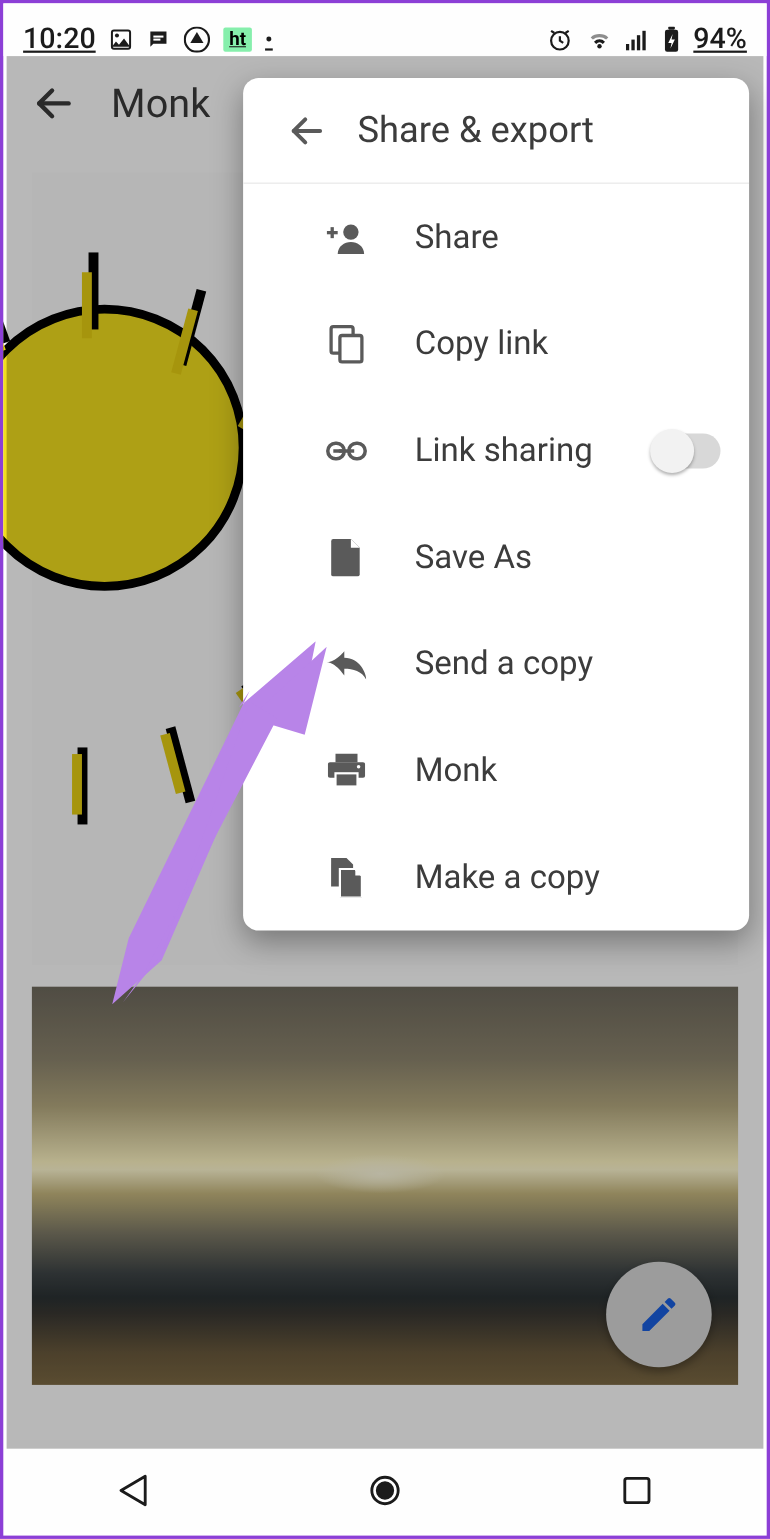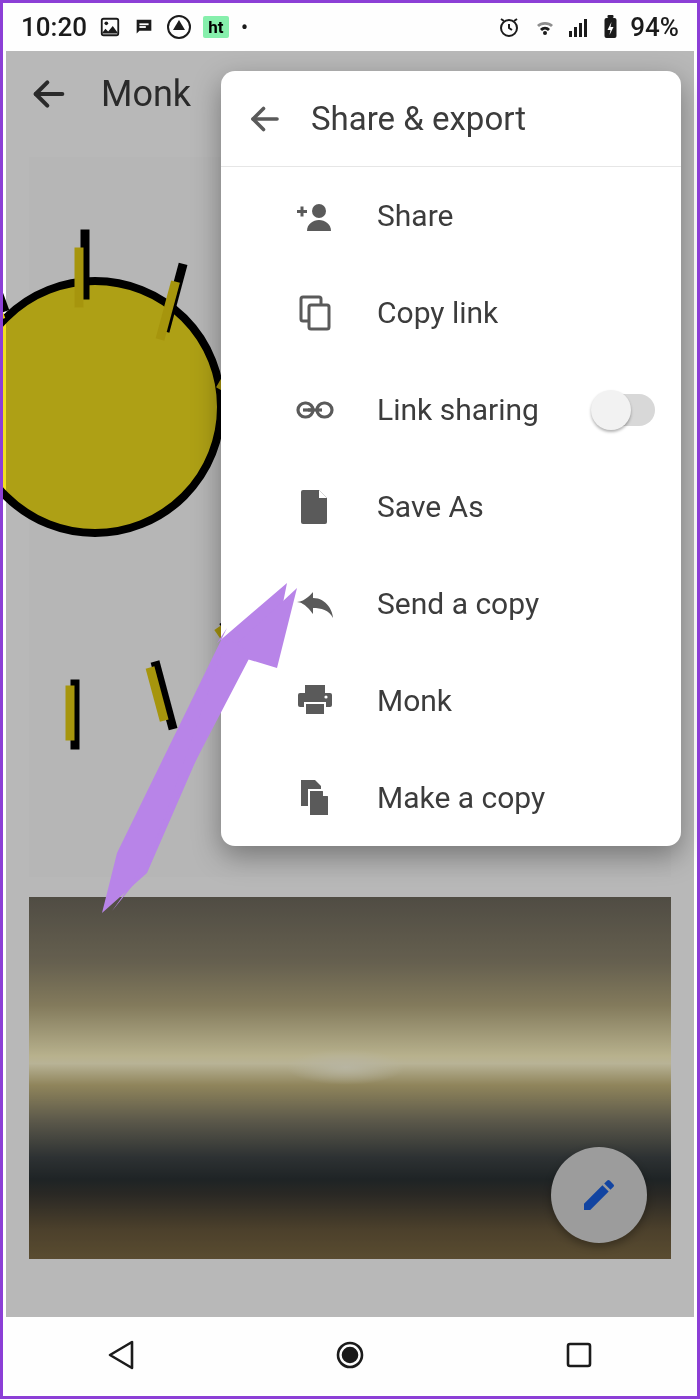--- a/index.html
+++ b/index.html
@@ -4,28 +4,29 @@
 <style>
   * { box-sizing: border-box; margin: 0; padding: 0; }
   html, body { width: 700px; height: 1399px; overflow: hidden; font-family: Roboto, "Helvetica Neue", Arial, sans-serif; }
   body { border: 3px solid #8c3fd6; background: #fff; position: relative; }
 
   
   .statusbar {
     height: 48px;
     background: #fefefe;
     display: flex;
-    align-items: center;
+    align-items: flex-end;
     justify-content: space-between;
     padding: 0 18px;
     color: #1b1b1b;
     font-size: 26px;
     font-weight: 500;
     position: relative;
     z-index: 2;
+    text-decoration: underline;
   }
   .statusbar .left, .statusbar .right { display: flex; align-items: center; gap: 12px; }
   .statusbar .right { gap: 12px; }
   .sicn { display: inline-flex; align-items: center; justify-content: center; }
   .ht {
     background: #86efac; color: #000; font-weight: 700; font-size: 17px;
     width: 26px; height: 22px; display: inline-flex; align-items: center;
     justify-content: center; border-radius: 2px;
   }
 
@@ -112,21 +113,21 @@
 
   
   .sheet {
     position: absolute; top: 68px; left: 218px;
     width: 460px; background: #fff; border-radius: 14px;
     box-shadow: 0 10px 28px rgba(0,0,0,0.35);
     z-index: 20; overflow: hidden;
   }
   .sheet-header {
     display: flex; align-items: center; gap: 28px;
-    height: 96px; padding: 0 26px; border-bottom: 1px solid #e6e6e6;
+    height: 96px; padding: 0 40px; border-bottom: 1px solid #e6e6e6;
   }
   .sheet-title { font-size: 33px; color: #3c3c3c; font-weight: 400; }
   .sheet-item {
     display: flex; align-items: center; gap: 40px;
     height: 97px; padding: 0 26px 0 28px; margin-left: 44px;
   }
   .sheet-item .label { font-size: 30px; color: #3c3c3c; flex: 1; }
   .sheet-item .icon-slot { width: 44px; display: flex; justify-content: center; }
 
   .toggle-off {

